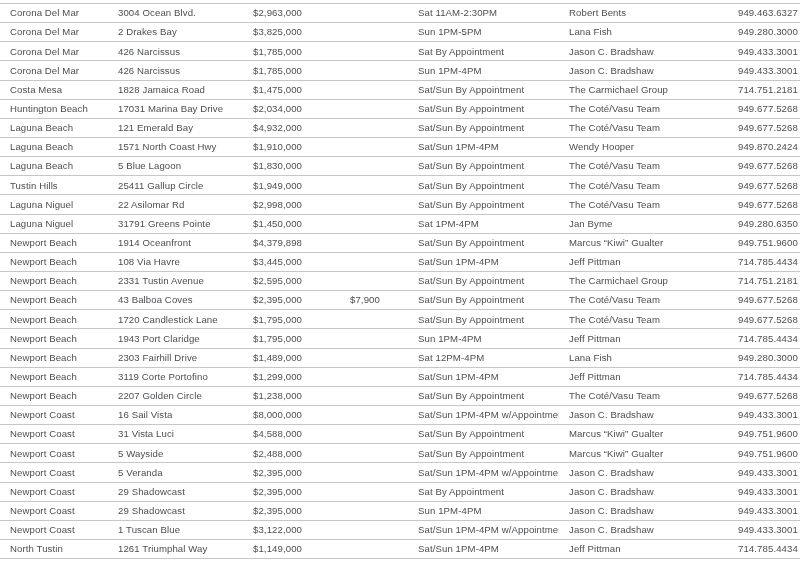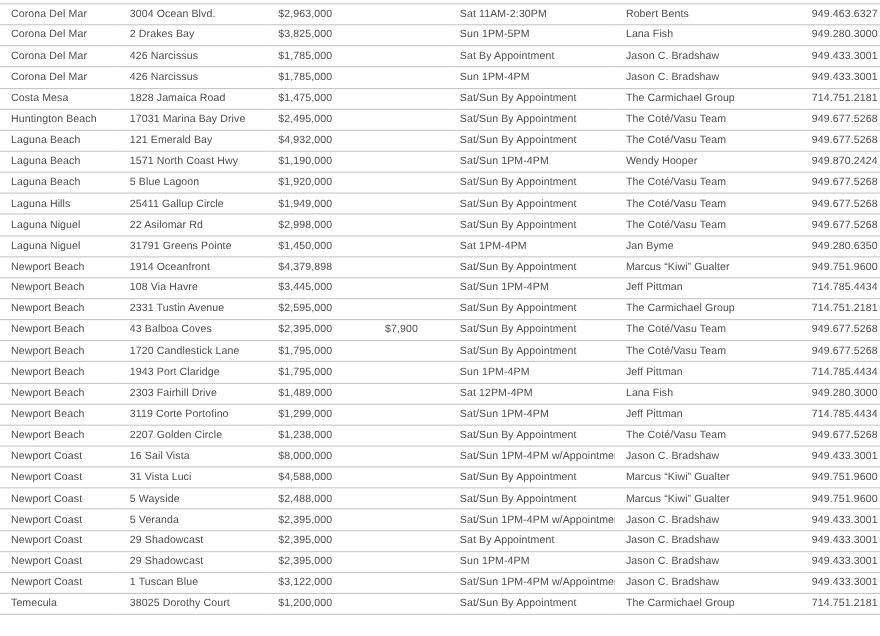--- a/index.html
+++ b/index.html
@@ -97,55 +97,55 @@
           <td class="col-address">1828 Jamaica Road</td>
           <td class="col-price">$1,475,000</td>
           <td class="col-fee"></td>
           <td class="col-open_house">Sat/Sun By Appointment</td>
           <td class="col-agent">The Carmichael Group</td>
           <td class="col-phone">714.751.2181</td>
         </tr>
         <tr>
           <td class="col-city">Huntington Beach</td>
           <td class="col-address">17031 Marina Bay Drive</td>
-          <td class="col-price">$2,495,000</td>
+          <td class="col-price">$2,034,000</td>
           <td class="col-fee"></td>
           <td class="col-open_house">Sat/Sun By Appointment</td>
           <td class="col-agent">The Coté/Vasu Team</td>
           <td class="col-phone">949.677.5268</td>
         </tr>
         <tr>
           <td class="col-city">Laguna Beach</td>
           <td class="col-address">121 Emerald Bay</td>
           <td class="col-price">$4,932,000</td>
           <td class="col-fee"></td>
           <td class="col-open_house">Sat/Sun By Appointment</td>
           <td class="col-agent">The Coté/Vasu Team</td>
           <td class="col-phone">949.677.5268</td>
         </tr>
         <tr>
           <td class="col-city">Laguna Beach</td>
           <td class="col-address">1571 North Coast Hwy</td>
-          <td class="col-price">$1,190,000</td>
+          <td class="col-price">$1,910,000</td>
           <td class="col-fee"></td>
           <td class="col-open_house">Sat/Sun 1PM-4PM</td>
           <td class="col-agent">Wendy Hooper</td>
           <td class="col-phone">949.870.2424</td>
         </tr>
         <tr>
           <td class="col-city">Laguna Beach</td>
           <td class="col-address">5 Blue Lagoon</td>
-          <td class="col-price">$1,920,000</td>
-          <td class="col-fee"></td>
-          <td class="col-open_house">Sat/Sun By Appointment</td>
-          <td class="col-agent">The Coté/Vasu Team</td>
-          <td class="col-phone">949.677.5268</td>
-        </tr>
-        <tr>
-          <td class="col-city">Laguna Hills</td>
+          <td class="col-price">$1,830,000</td>
+          <td class="col-fee"></td>
+          <td class="col-open_house">Sat/Sun By Appointment</td>
+          <td class="col-agent">The Coté/Vasu Team</td>
+          <td class="col-phone">949.677.5268</td>
+        </tr>
+        <tr>
+          <td class="col-city">Tustin Hills</td>
           <td class="col-address">25411 Gallup Circle</td>
           <td class="col-price">$1,949,000</td>
           <td class="col-fee"></td>
           <td class="col-open_house">Sat/Sun By Appointment</td>
           <td class="col-agent">The Coté/Vasu Team</td>
           <td class="col-phone">949.677.5268</td>
         </tr>
         <tr>
           <td class="col-city">Laguna Niguel</td>
           <td class="col-address">22 Asilomar Rd</td>
@@ -302,23 +302,23 @@
         <tr>
           <td class="col-city">Newport Coast</td>
           <td class="col-address">1 Tuscan Blue</td>
           <td class="col-price">$3,122,000</td>
           <td class="col-fee"></td>
           <td class="col-open_house">Sat/Sun 1PM-4PM w/Appointment</td>
           <td class="col-agent">Jason C. Bradshaw</td>
           <td class="col-phone">949.433.3001</td>
         </tr>
         <tr>
-          <td class="col-city">Temecula</td>
-          <td class="col-address">38025 Dorothy Court</td>
-          <td class="col-price">$1,200,000</td>
-          <td class="col-fee"></td>
-          <td class="col-open_house">Sat/Sun By Appointment</td>
-          <td class="col-agent">The Carmichael Group</td>
-          <td class="col-phone">714.751.2181</td>
+          <td class="col-city">North Tustin</td>
+          <td class="col-address">1261 Triumphal Way</td>
+          <td class="col-price">$1,149,000</td>
+          <td class="col-fee"></td>
+          <td class="col-open_house">Sat/Sun 1PM-4PM</td>
+          <td class="col-agent">Jeff Pittman</td>
+          <td class="col-phone">714.785.4434</td>
         </tr>
       </tbody>
   </table>
 </div>
 
 </body></html>

